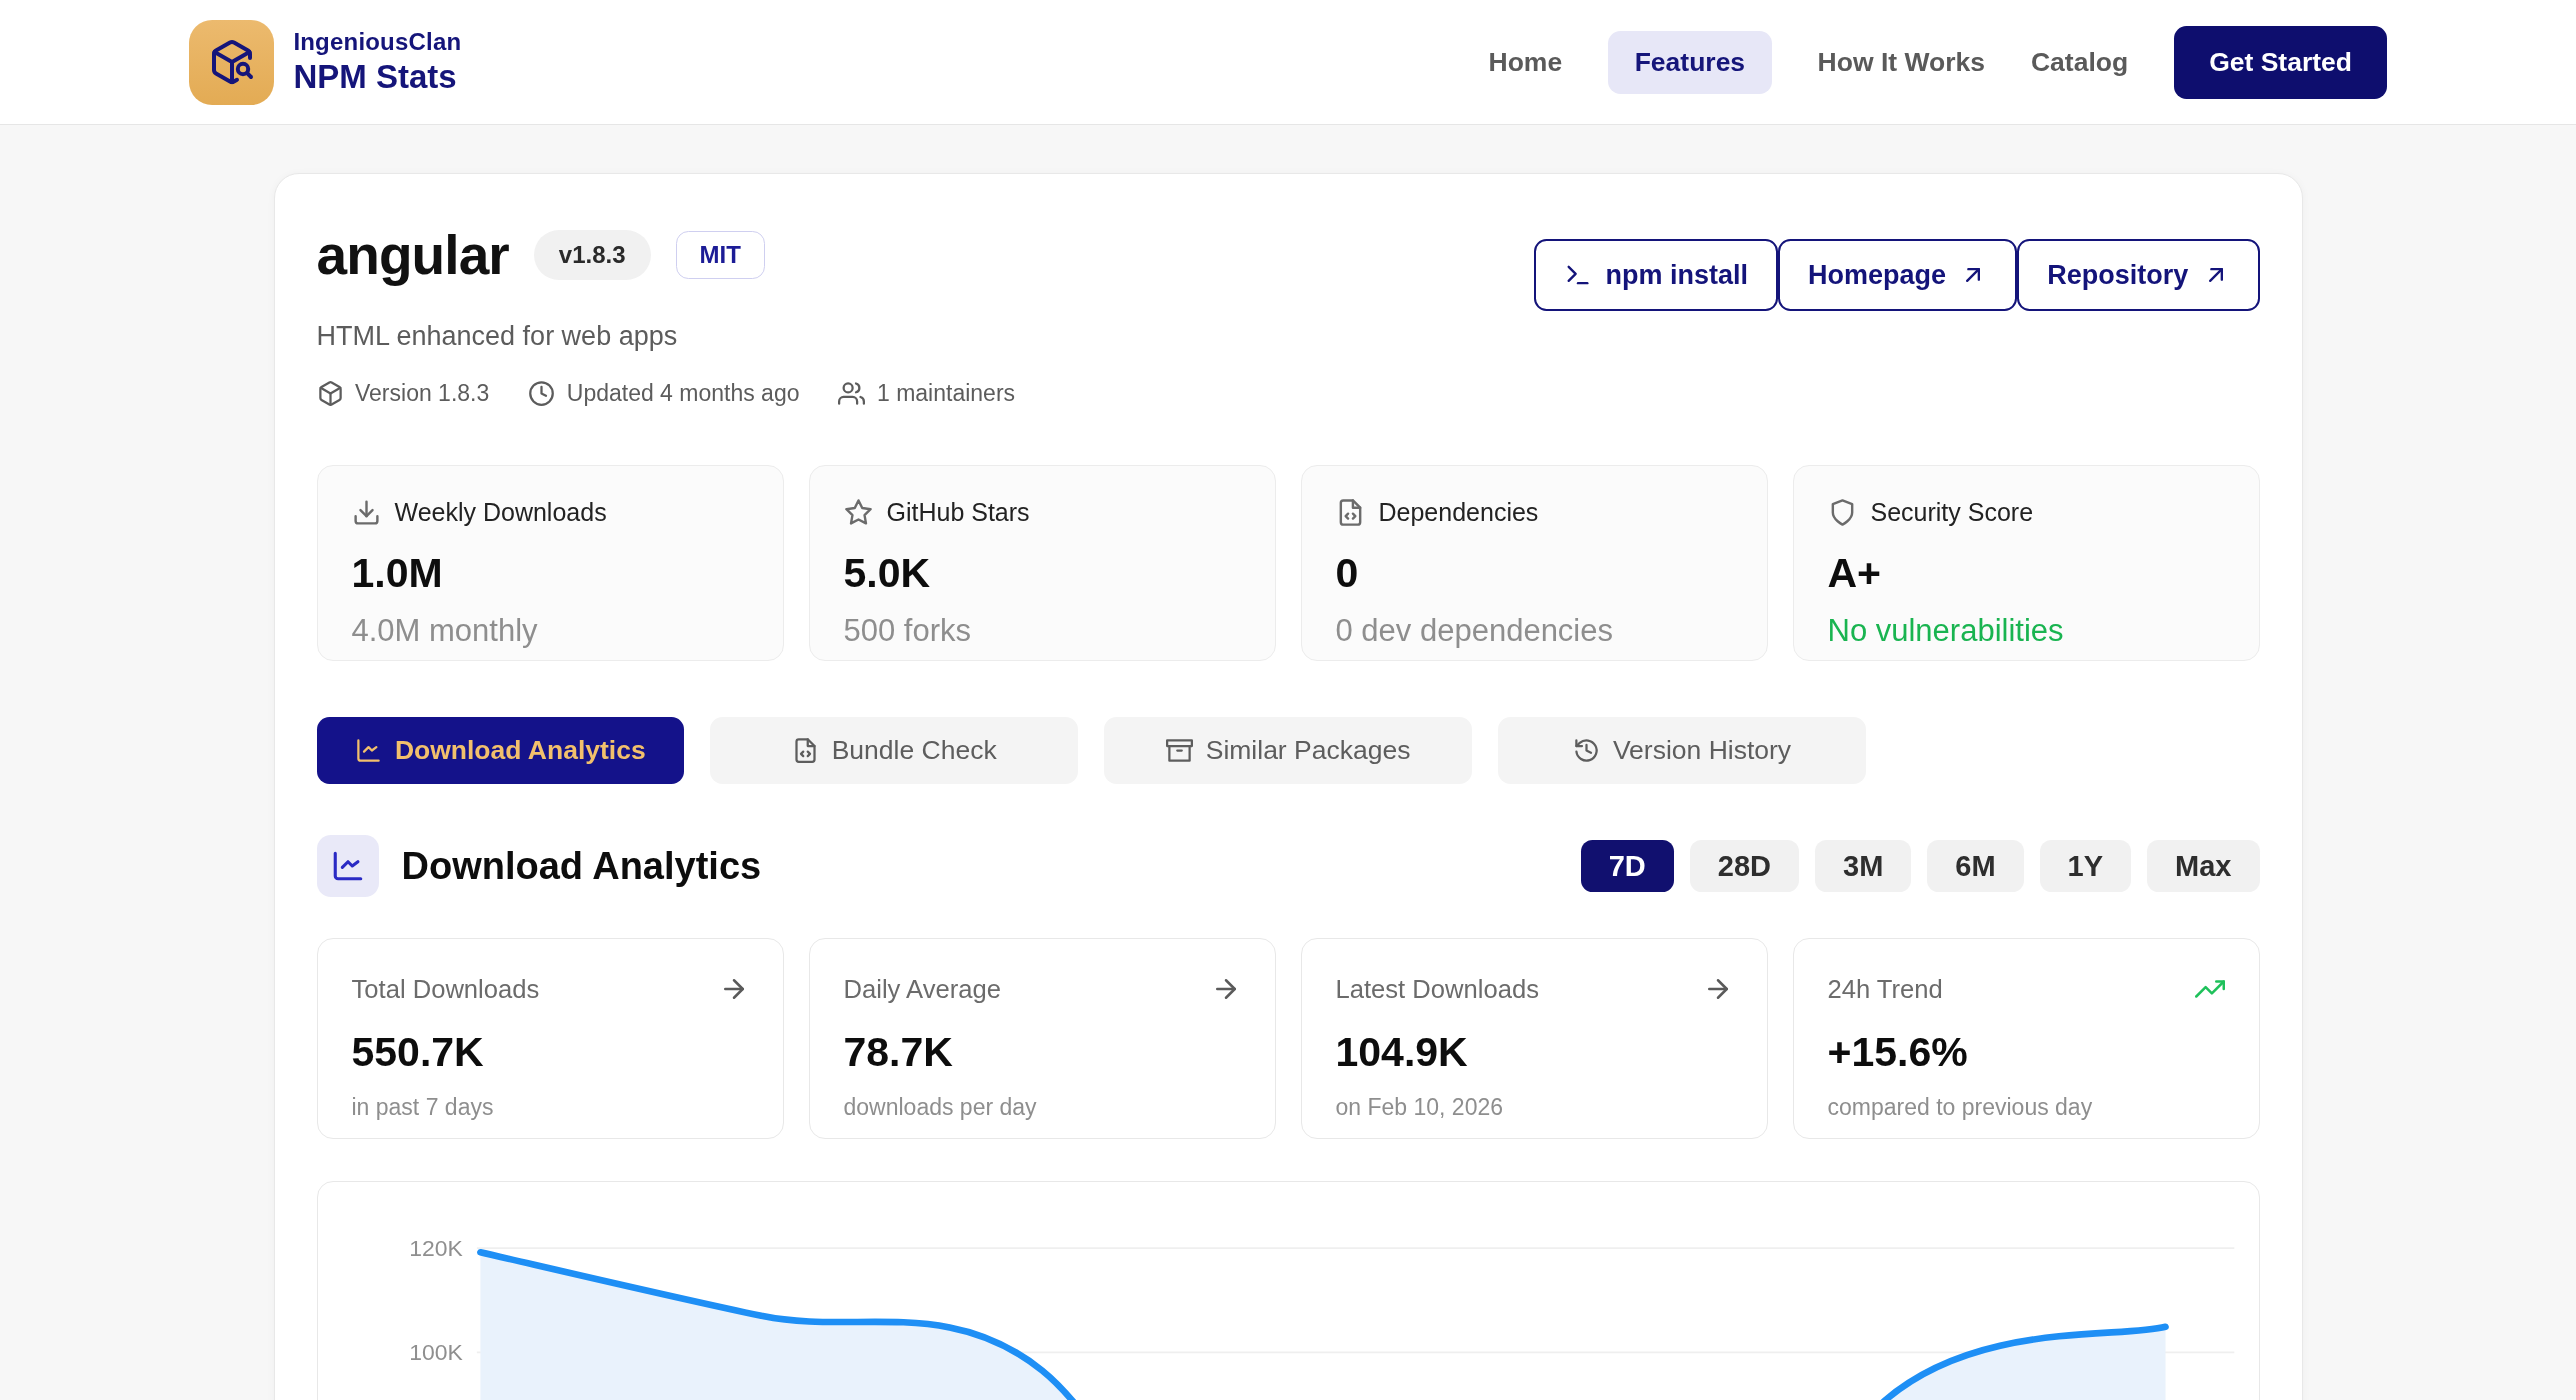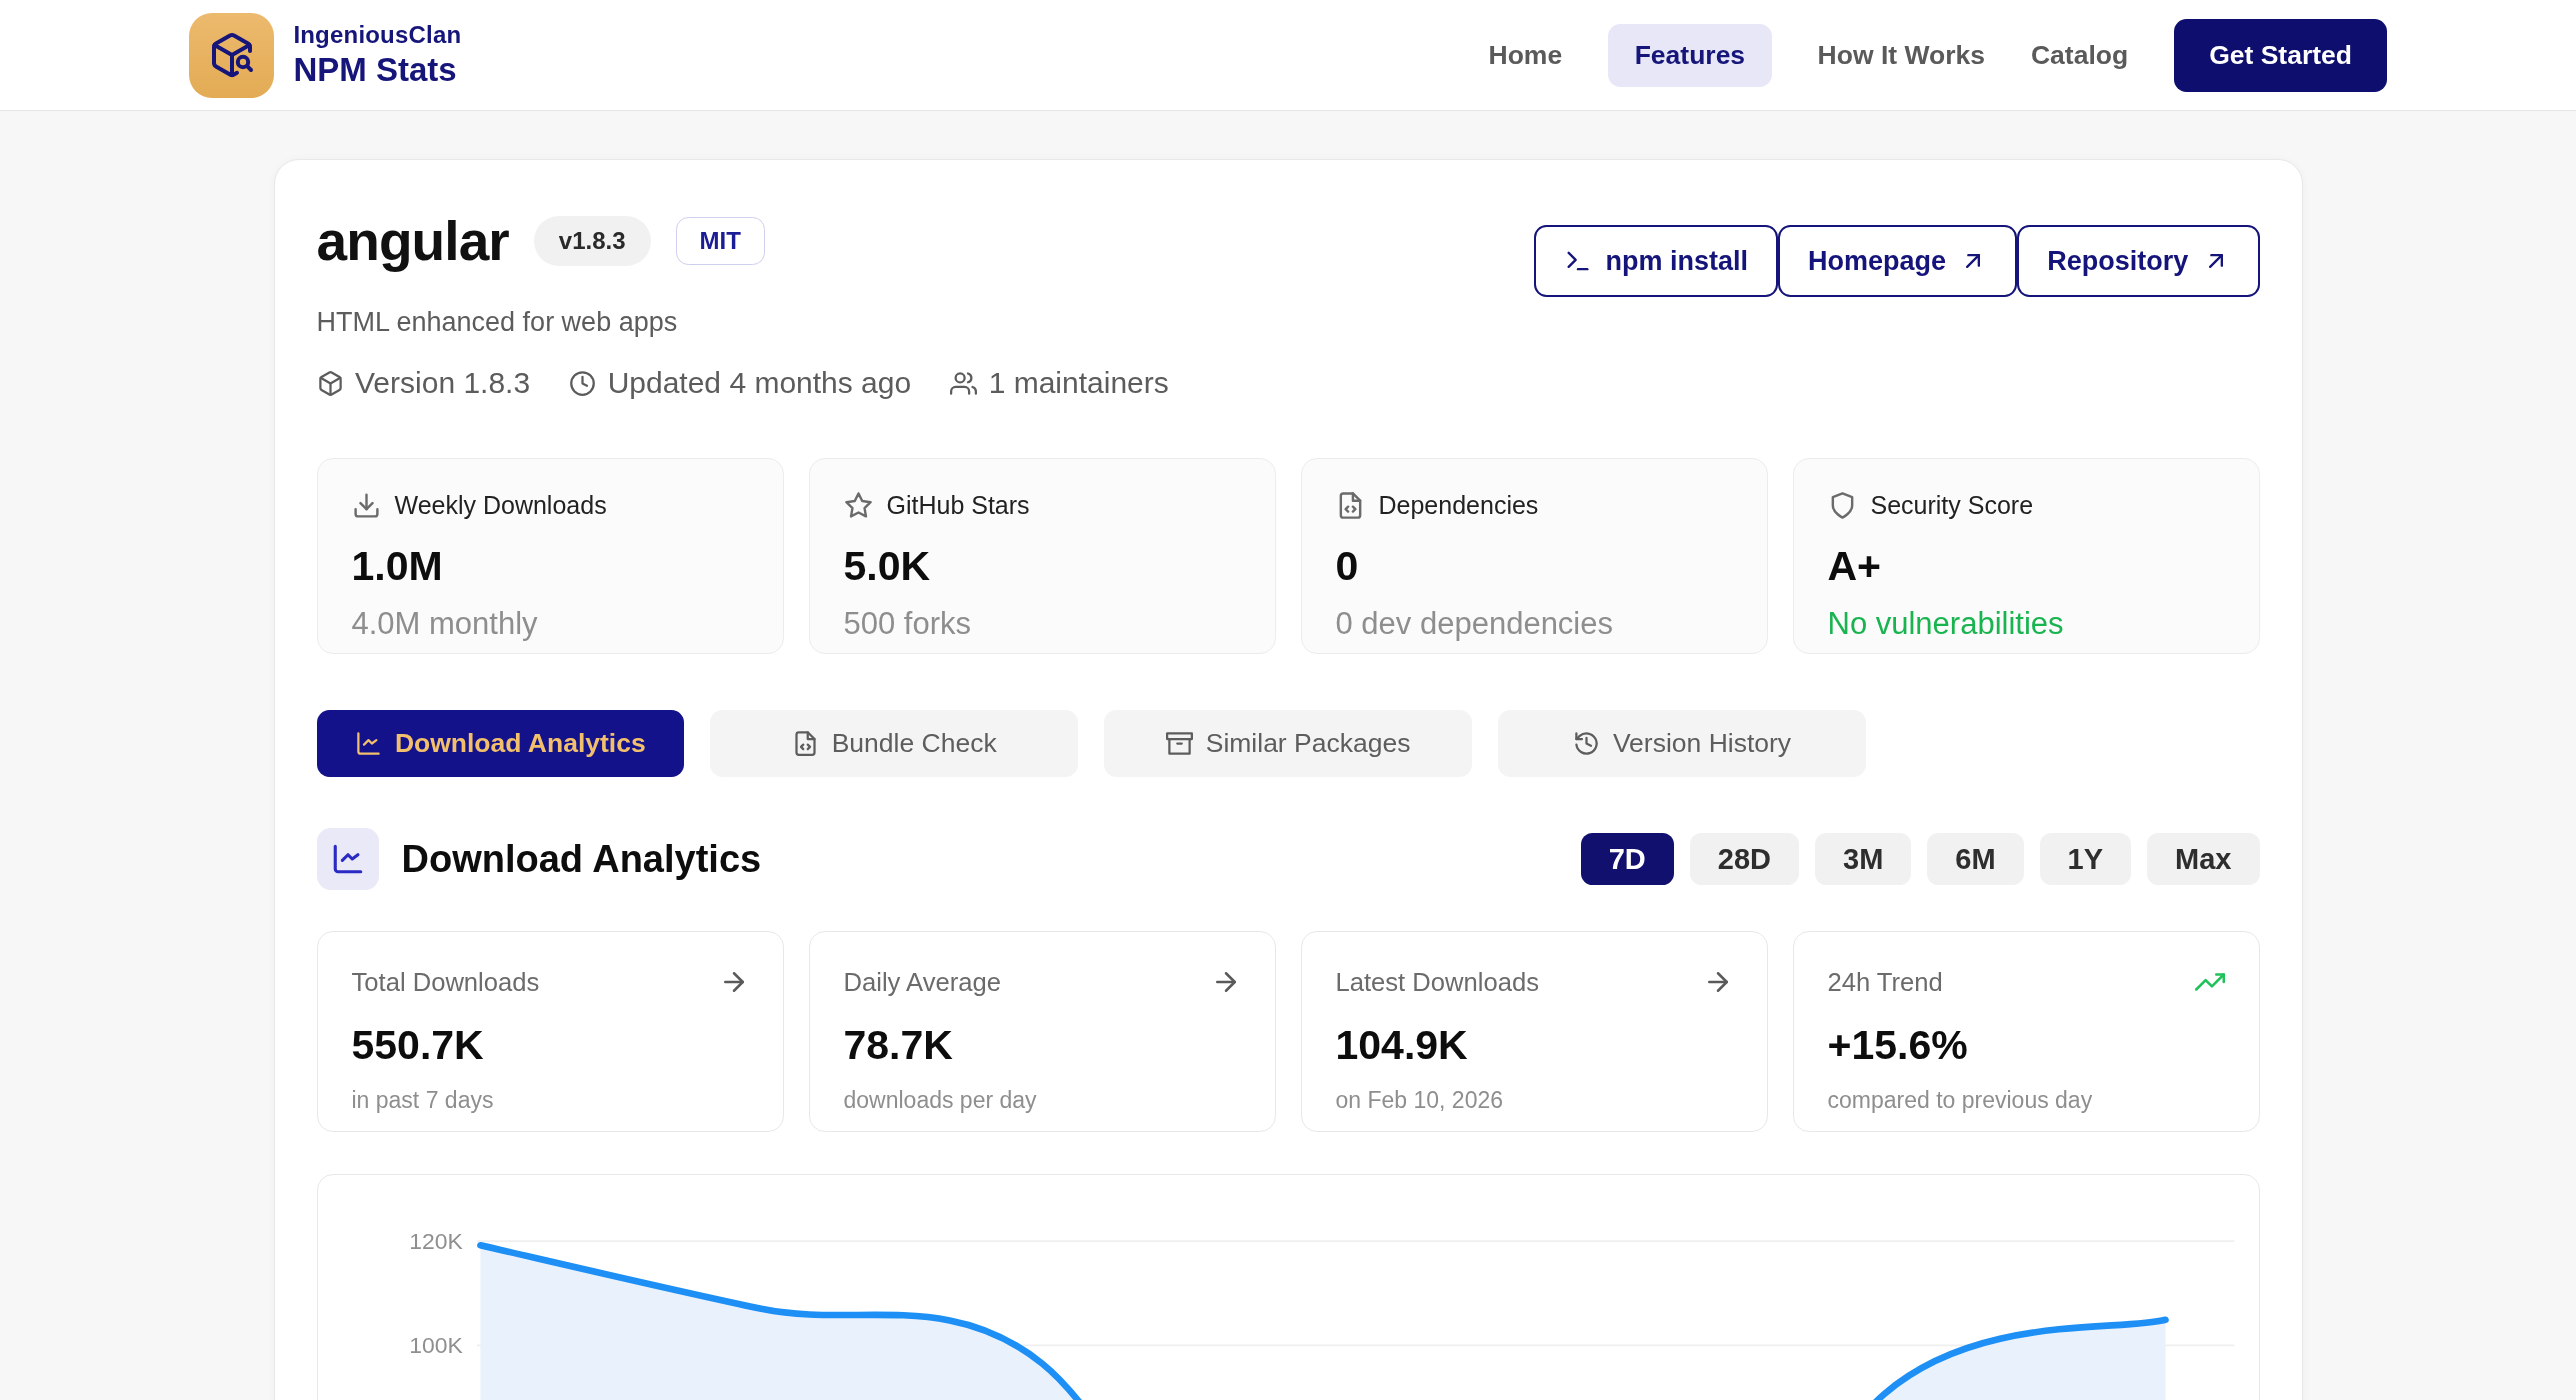--- a/index.html
+++ b/index.html
@@ -6,21 +6,21 @@
   html,body { width: 2576px; height: 1401px; overflow: hidden; }
   body {
     font-family: "Liberation Sans", sans-serif;
     background: #f7f7f7;
     color: #111;
   }
   svg.ic { display:block; fill:none; stroke:currentColor; stroke-width:2; stroke-linecap:round; stroke-linejoin:round; }
 
   
   .topnav {
-    height: 111px; background: #fff; border-bottom: 0.9px solid #e6e6e6;
+    height: 125px; background: #fff; border-bottom: 0.9px solid #e6e6e6;
     display: flex; align-items: center; justify-content: space-between;
     padding: 0 189px;
   }
   .brand { display: flex; align-items: center; gap: 19.4px; cursor: pointer; }
   .brand-logo {
     width: 85px; height: 85px; border-radius: 23px;
     background: linear-gradient(180deg,#ecba6e,#e3ab54);
     display: flex; align-items: center; justify-content: center; color: #15157a;
   }
   .brand-top { font-size: 24px; font-weight: 700; color: #15157a; letter-spacing: 0.2px; }
@@ -50,21 +50,21 @@
   .badge-version {
     background: #f1f1f1; color: #2a2a2a; font-size: 24px; font-weight: 700;
     padding: 10.6px 25px; border-radius: 881px;
   }
   .badge-license {
     background: #fff; color: #1c1c96; font-size: 24px; font-weight: 700;
     padding: 8.8px 23px; border-radius: 12.4px; border: 1.8px solid #cfcff0;
   }
   .pkg-desc { font-size: 27px; color: #5c5c5c; margin-top: 34px; }
   .meta-row { display: flex; align-items: center; gap: 39px; margin-top: 28px; color: #5c5c5c; }
-  .meta-item { display: flex; align-items: center; gap: 11.5px; font-size: 30px; text-align: center; }
+  .meta-item { display: flex; align-items: center; gap: 11.5px; font-size: 23px; text-align: center; }
   .meta-item svg { width: 27px; height: 27px; }
 
   .action-row { display: flex; margin-top: 16px; }
   .action-btn {
     display: flex; align-items: center; gap: 13.2px;
     background: #fff; border: 2.2px solid #14147a; border-radius: 12.4px;
     color: #14147a; font-size: 27px; font-weight: 700; padding: 18.5px 28px;
     cursor: pointer; font-family: inherit;
   }
   .action-btn svg { width: 28px; height: 28px; }

